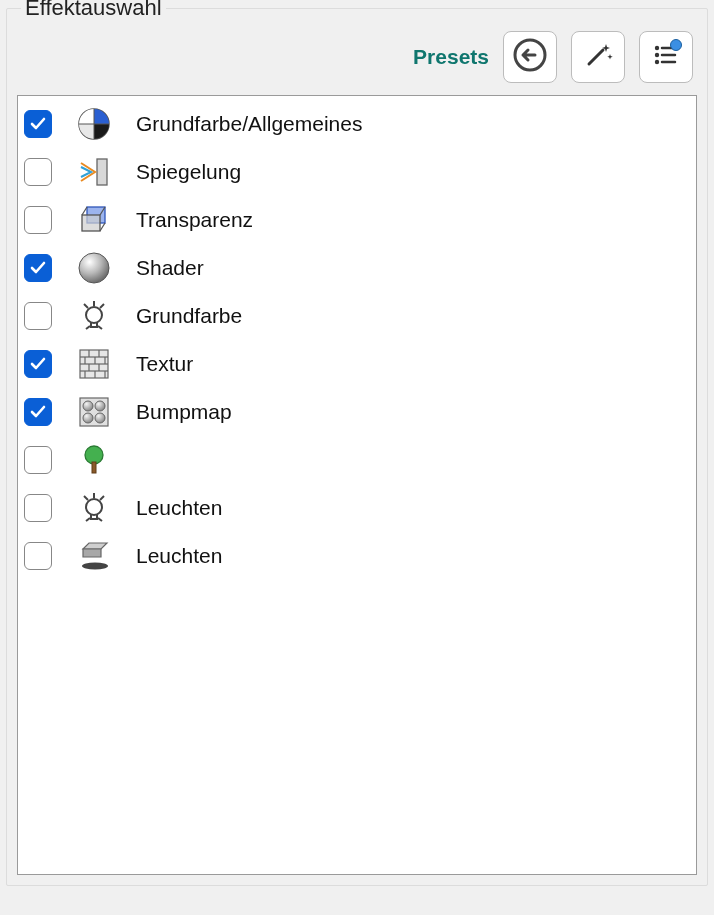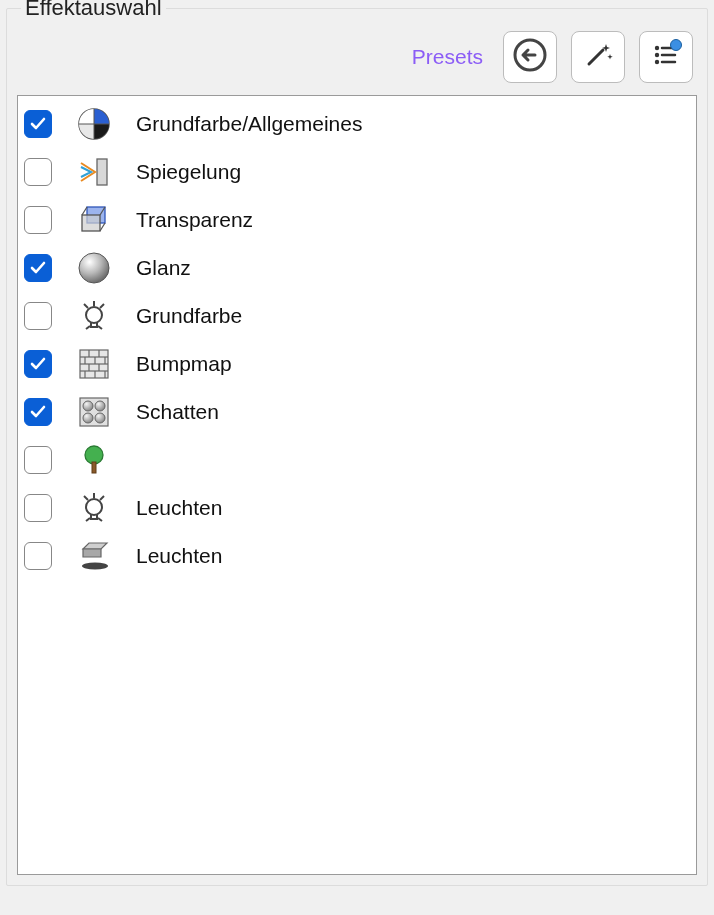--- a/index.html
+++ b/index.html
@@ -28,22 +28,23 @@
     font-size: 22px;
   }
   .toolbar {
     display: flex;
     justify-content: flex-end;
     align-items: center;
     gap: 14px;
     padding: 8px 4px 12px 4px;
   }
   .presets-label {
-    color: #8b5cf6;
-    margin-right: 6px;
+    color: #0f766e;
+    margin-right: 0;
+    font-weight: bold;
   }
   .icon-btn {
     width: 54px;
     height: 52px;
     background: #ffffff;
     border: 1px solid #bcbcbc;
     border-radius: 8px;
     display: flex;
     align-items: center;
     justify-content: center;
@@ -188,21 +189,21 @@
   <defs>
     <radialGradient id="g1" cx="35%" cy="30%" r="70%">
       <stop offset="0%" stop-color="#ffffff"></stop>
       <stop offset="55%" stop-color="#b8b8b8"></stop>
       <stop offset="100%" stop-color="#6f6f6f"></stop>
     </radialGradient>
   </defs>
   <circle cx="17" cy="17" r="15" fill="url(#g1)" stroke="#555" stroke-width="1"></circle>
 </svg>
 </span>
-        <span class="item-label">Glanz</span>
+        <span class="item-label">Shader</span>
       </div>
       <div class="item">
         <div class="chk"></div>
         <span class="item-icon">
 <svg width="34" height="34" viewBox="0 0 34 34">
   <line x1="17" y1="2" x2="17" y2="7" stroke="#444" stroke-width="2"></line>
   <line x1="7" y1="5" x2="11" y2="9" stroke="#444" stroke-width="2"></line>
   <line x1="27" y1="5" x2="23" y2="9" stroke="#444" stroke-width="2"></line>
   <circle cx="17" cy="16" r="8" fill="#fff" stroke="#444" stroke-width="2"></circle>
   <path d="M14 23 L14 28 L20 28 L20 23" fill="none" stroke="#444" stroke-width="2"></path>
@@ -229,21 +230,21 @@
   <line x1="8" y1="10" x2="8" y2="17" stroke="#666" stroke-width="1.2"></line>
   <line x1="18" y1="10" x2="18" y2="17" stroke="#666" stroke-width="1.2"></line>
   <line x1="28" y1="10" x2="28" y2="17" stroke="#666" stroke-width="1.2"></line>
   <line x1="12" y1="17" x2="12" y2="24" stroke="#666" stroke-width="1.2"></line>
   <line x1="22" y1="17" x2="22" y2="24" stroke="#666" stroke-width="1.2"></line>
   <line x1="8" y1="24" x2="8" y2="31" stroke="#666" stroke-width="1.2"></line>
   <line x1="18" y1="24" x2="18" y2="31" stroke="#666" stroke-width="1.2"></line>
   <line x1="28" y1="24" x2="28" y2="31" stroke="#666" stroke-width="1.2"></line>
 </svg>
 </span>
-        <span class="item-label">Bumpmap</span>
+        <span class="item-label">Textur</span>
       </div>
       <div class="item">
         <div class="chk checked">
           <svg width="18" height="18" viewBox="0 0 18 18">
             <path d="M3 9 L7 13 L15 4" fill="none" stroke="#fff" stroke-width="2.6" stroke-linecap="round" stroke-linejoin="round"></path>
           </svg>
         </div>
         <span class="item-icon">
 <svg width="34" height="34" viewBox="0 0 34 34">
   <defs>
@@ -252,21 +253,21 @@
       <stop offset="100%" stop-color="#8a8a8a"></stop>
     </radialGradient>
   </defs>
   <rect x="3" y="3" width="28" height="28" fill="#e0e0e0" stroke="#666" stroke-width="1.2"></rect>
   <circle cx="11" cy="11" r="5" fill="url(#gd)" stroke="#666" stroke-width="1"></circle>
   <circle cx="23" cy="11" r="5" fill="url(#gd)" stroke="#666" stroke-width="1"></circle>
   <circle cx="11" cy="23" r="5" fill="url(#gd)" stroke="#666" stroke-width="1"></circle>
   <circle cx="23" cy="23" r="5" fill="url(#gd)" stroke="#666" stroke-width="1"></circle>
 </svg>
 </span>
-        <span class="item-label">Schatten</span>
+        <span class="item-label">Bumpmap</span>
       </div>
       <div class="item">
         <div class="chk"></div>
         <span class="item-icon">
 <svg width="34" height="34" viewBox="0 0 34 34">
   <circle cx="17" cy="12" r="9" fill="#44b04f" stroke="#2a7a33" stroke-width="1.3"></circle>
   <rect x="15" y="19" width="4" height="11" fill="#8a5a2a" stroke="#5f3c18" stroke-width="1"></rect>
 </svg>
 </span>
       </div>

